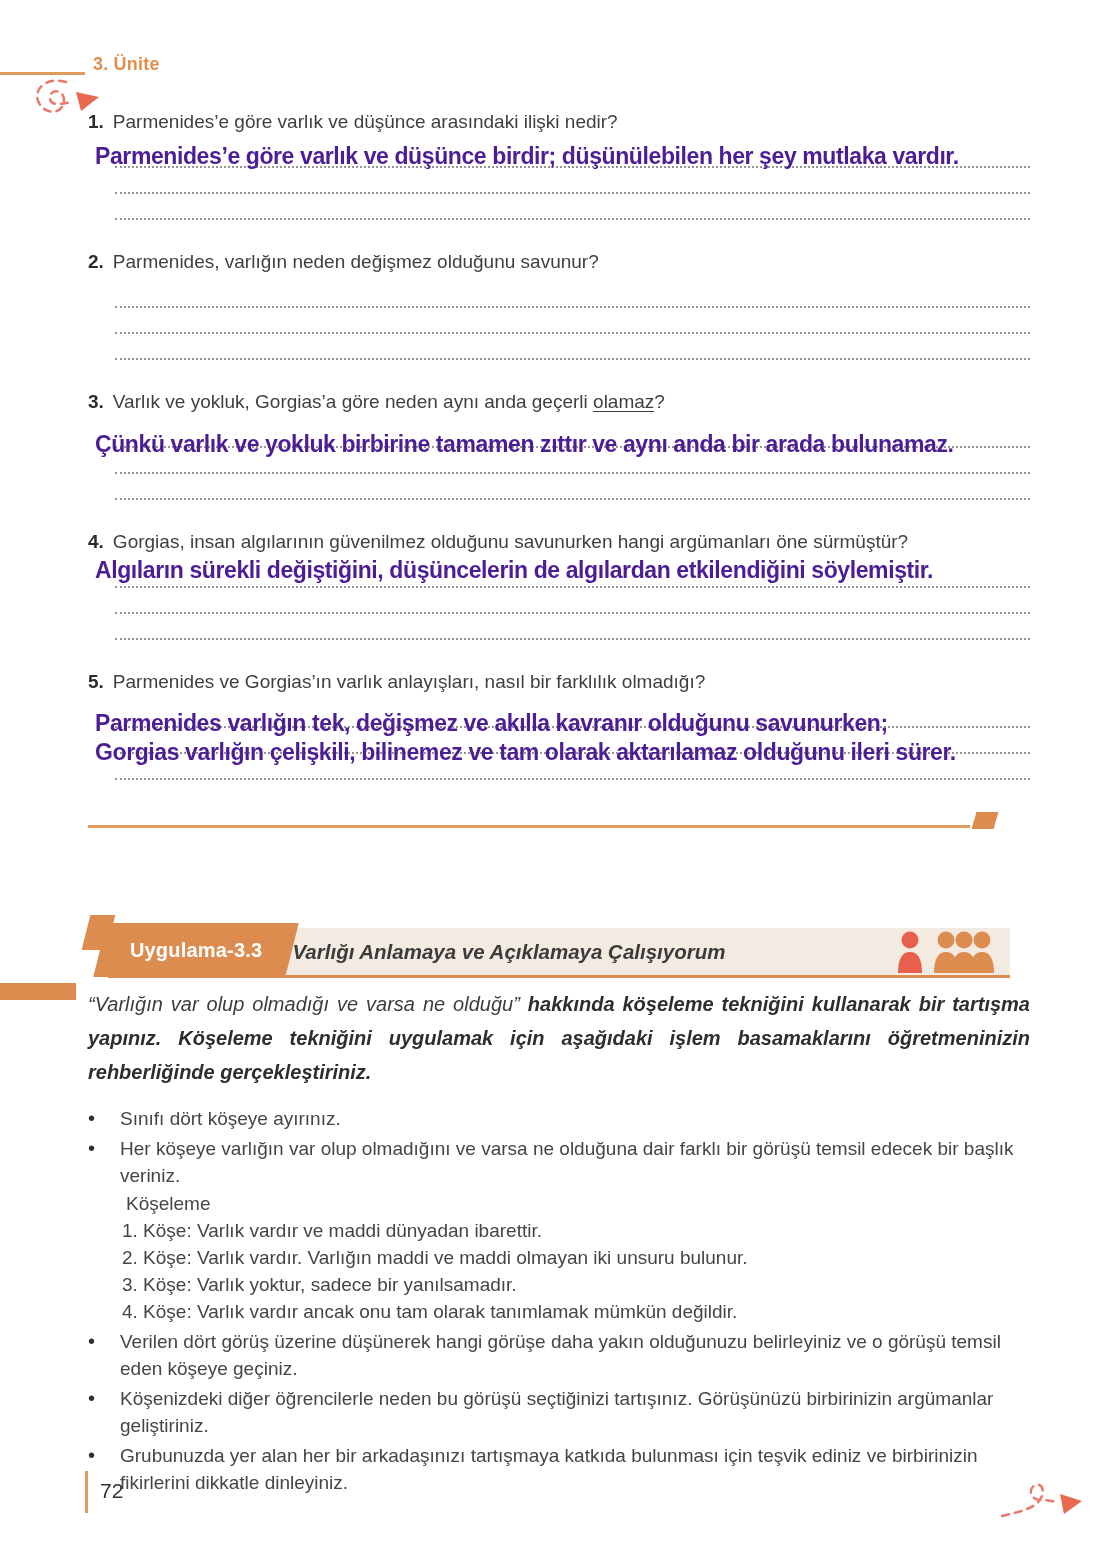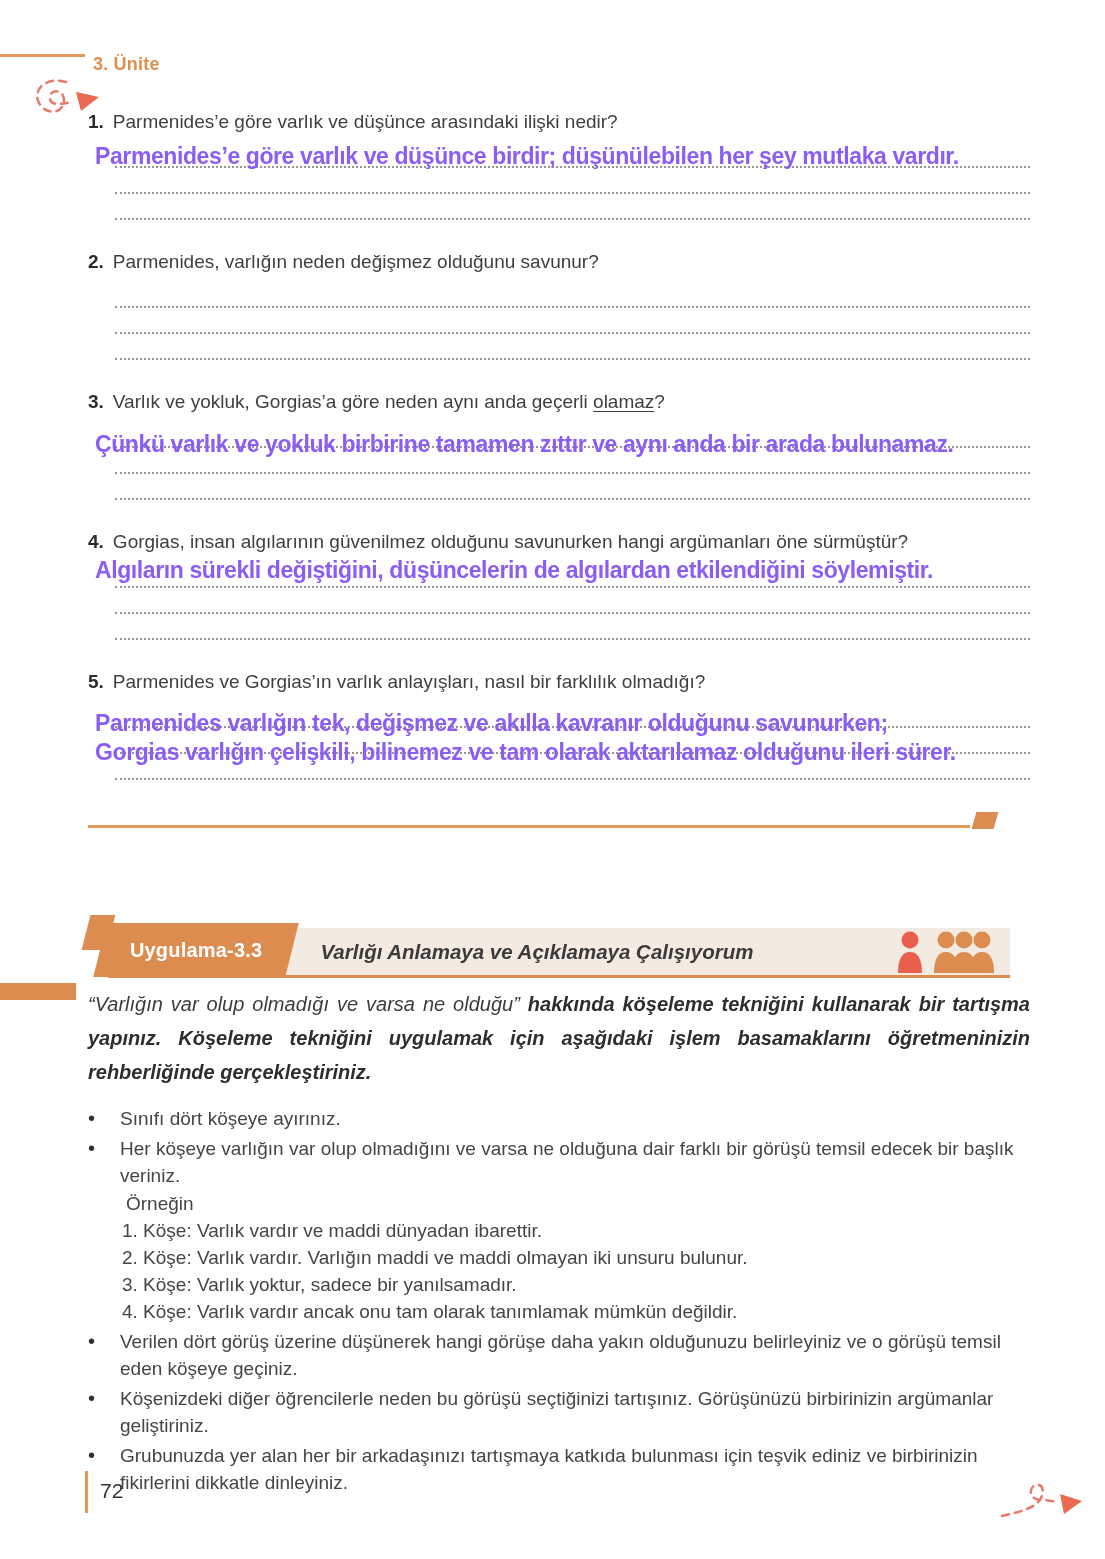--- a/index.html
+++ b/index.html
@@ -5,59 +5,59 @@
   * { margin: 0; padding: 0; box-sizing: border-box; }
   html, body { background: #ffffff; }
   body {
     width: 1105px; height: 1559px;
     position: relative; overflow: hidden;
     font-family: "Liberation Sans", "DejaVu Sans", sans-serif;
     color: #3c3c3c;
   }
 
   
-  .unit-header { position: absolute; top: 54px; left: 0; display: flex; align-items: flex-start; }
+  .unit-header { position: absolute; top: 54px; left: 0; display: flex; align-items: flex-end; }
   .unit-rule { display: inline-block; width: 85px; height: 3px; background: #e09a5c; margin-right: 8px; }
   .unit-label { color: #e0904e; font-weight: 700; font-size: 18px; letter-spacing: .2px; }
   .arrow-top { position: absolute; left: 26px; top: 72px; }
 
   
   .content { position: absolute; left: 88px; top: 110px; width: 942px; }
 
   .qa { margin-bottom: 24px; }
   .question { display: flex; gap: 9px; height: 24px; margin-bottom: 8px;
               font-size: 19px; line-height: 24px; color: #3f3f3f; }
   .qnum { font-weight: 700; color: #2b2b2b; }
   .qtext .u { text-decoration: underline; text-underline-offset: 3px; }
 
   .answer-area { position: relative; margin-left: 27px; height: 84px; }
   .dline { height: 26px; border-bottom: 2px dotted #949494; }
   .red-ans {
     position: absolute; left: -20px; z-index: 2;
-    color: #8b5cf6; font-weight: 700; font-size: 23px;
+    color: #4c1d95; font-weight: 700; font-size: 23px;
     letter-spacing: -0.4px; white-space: nowrap; line-height: 29px;
   }
 
   
   .divider { position: relative; height: 20px; margin-top: 6px; }
   .divider-line { position: absolute; left: 0; bottom: 2px; width: 882px; height: 3px; background: #e09a5c; }
   .divider-tab { position: absolute; left: 886px; bottom: 1px; width: 22px; height: 17px;
                  background: #dd8c50; transform: skewX(-16deg); }
 
   
   .activity { margin-top: 98px; }
   .band-row { position: relative; }
   .band-chip { position: absolute; left: -2px; top: -13px; width: 25px; height: 35px;
                background: #dd8c50; transform: skewX(-14deg); }
   .band { margin-left: 20px; width: 902px; height: 50px; background: #f3eae1;
           border-bottom: 3px solid #dd8c50; display: flex; align-items: center; position: relative; }
   .badge { height: 54px; margin-top: -4px; margin-left: -8px; padding: 0 30px;
            background: #dd8c50; transform: skewX(-14deg); display: flex; align-items: center; }
   .badge-text { transform: skewX(14deg); color: #ffffff; font-weight: 700; font-size: 20px; letter-spacing: .2px; }
-  .band-title { margin-left: 28px; font-size: 20.5px; font-style: italic; font-weight: 600; color: #3b3b3b; }
+  .band-title { font-size: 20.5px; font-style: italic; font-weight: 600; color: #3b3b3b; }
   .people { margin-left: auto; margin-right: 14px; display: flex; align-items: flex-end; }
 
   
   .intro { margin-top: 9px; width: 942px; text-align: justify;
            font-size: 20px; line-height: 34px; font-style: italic; }
   .intro-quote { font-weight: 400; color: #3d3d3d; }
   .intro-rest  { font-weight: 700; color: #2e2e2e; }
   .left-bar { position: absolute; left: 0; top: 983px; width: 76px; height: 17px; background: #dd8c50; }
 
   
@@ -189,21 +189,21 @@
     <ul class="steps">
       <li>
         <span class="bullet">•</span>
         <div class="step-body">Sınıfı dört köşeye ayırınız.</div>
       </li>
       <li>
         <span class="bullet">•</span>
         <div class="step-body">
           <span>Her köşeye varlığın var olup olmadığını ve varsa ne olduğuna dair farklı bir görüşü temsil edecek bir başlık veriniz.</span>
           <div class="example">
-            <div class="example-label">Örneğin</div>
+            <div class="example-label">Köşeleme</div>
             <div class="example-item">1. Köşe: Varlık vardır ve maddi dünyadan ibarettir.</div>
             <div class="example-item">2. Köşe: Varlık vardır. Varlığın maddi ve maddi olmayan iki unsuru bulunur.</div>
             <div class="example-item">3. Köşe: Varlık yoktur, sadece bir yanılsamadır.</div>
             <div class="example-item">4. Köşe: Varlık vardır ancak onu tam olarak tanımlamak mümkün değildir.</div>
           </div>
         </div>
       </li>
       <li>
         <span class="bullet">•</span>
         <div class="step-body">Verilen dört görüş üzerine düşünerek hangi görüşe daha yakın olduğunuzu belirleyiniz ve o görüşü temsil eden köşeye geçiniz.</div>

